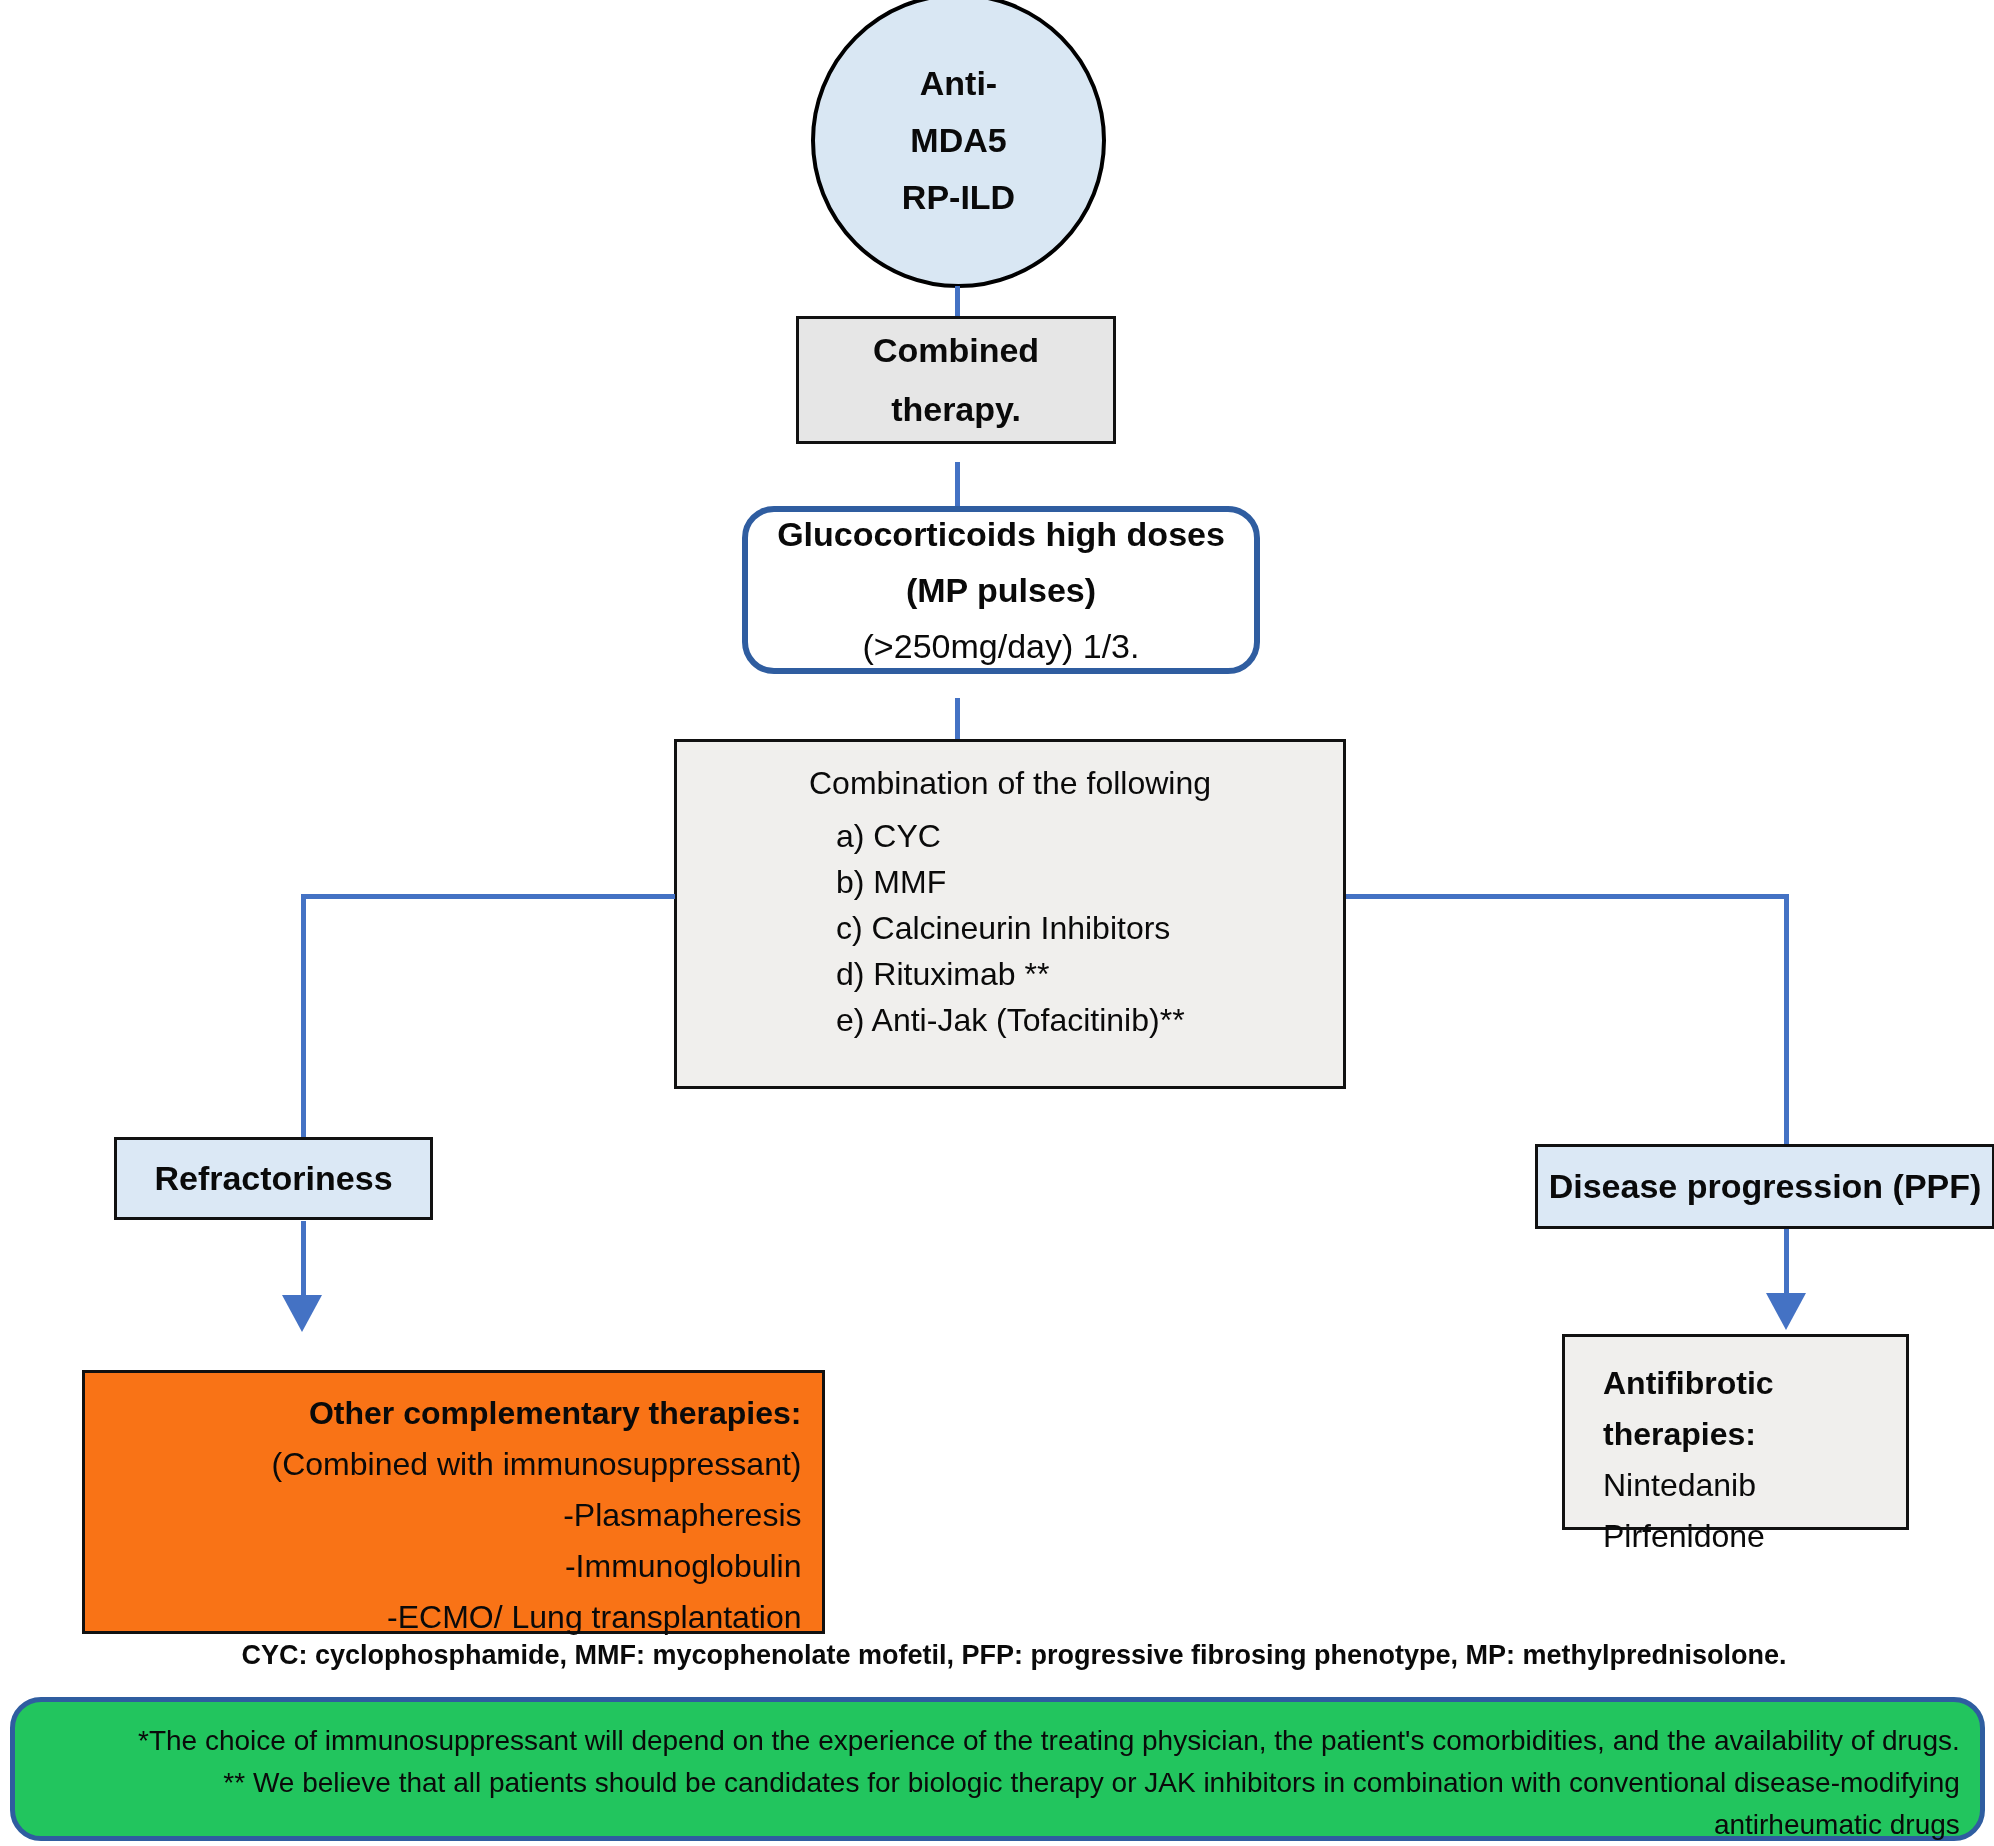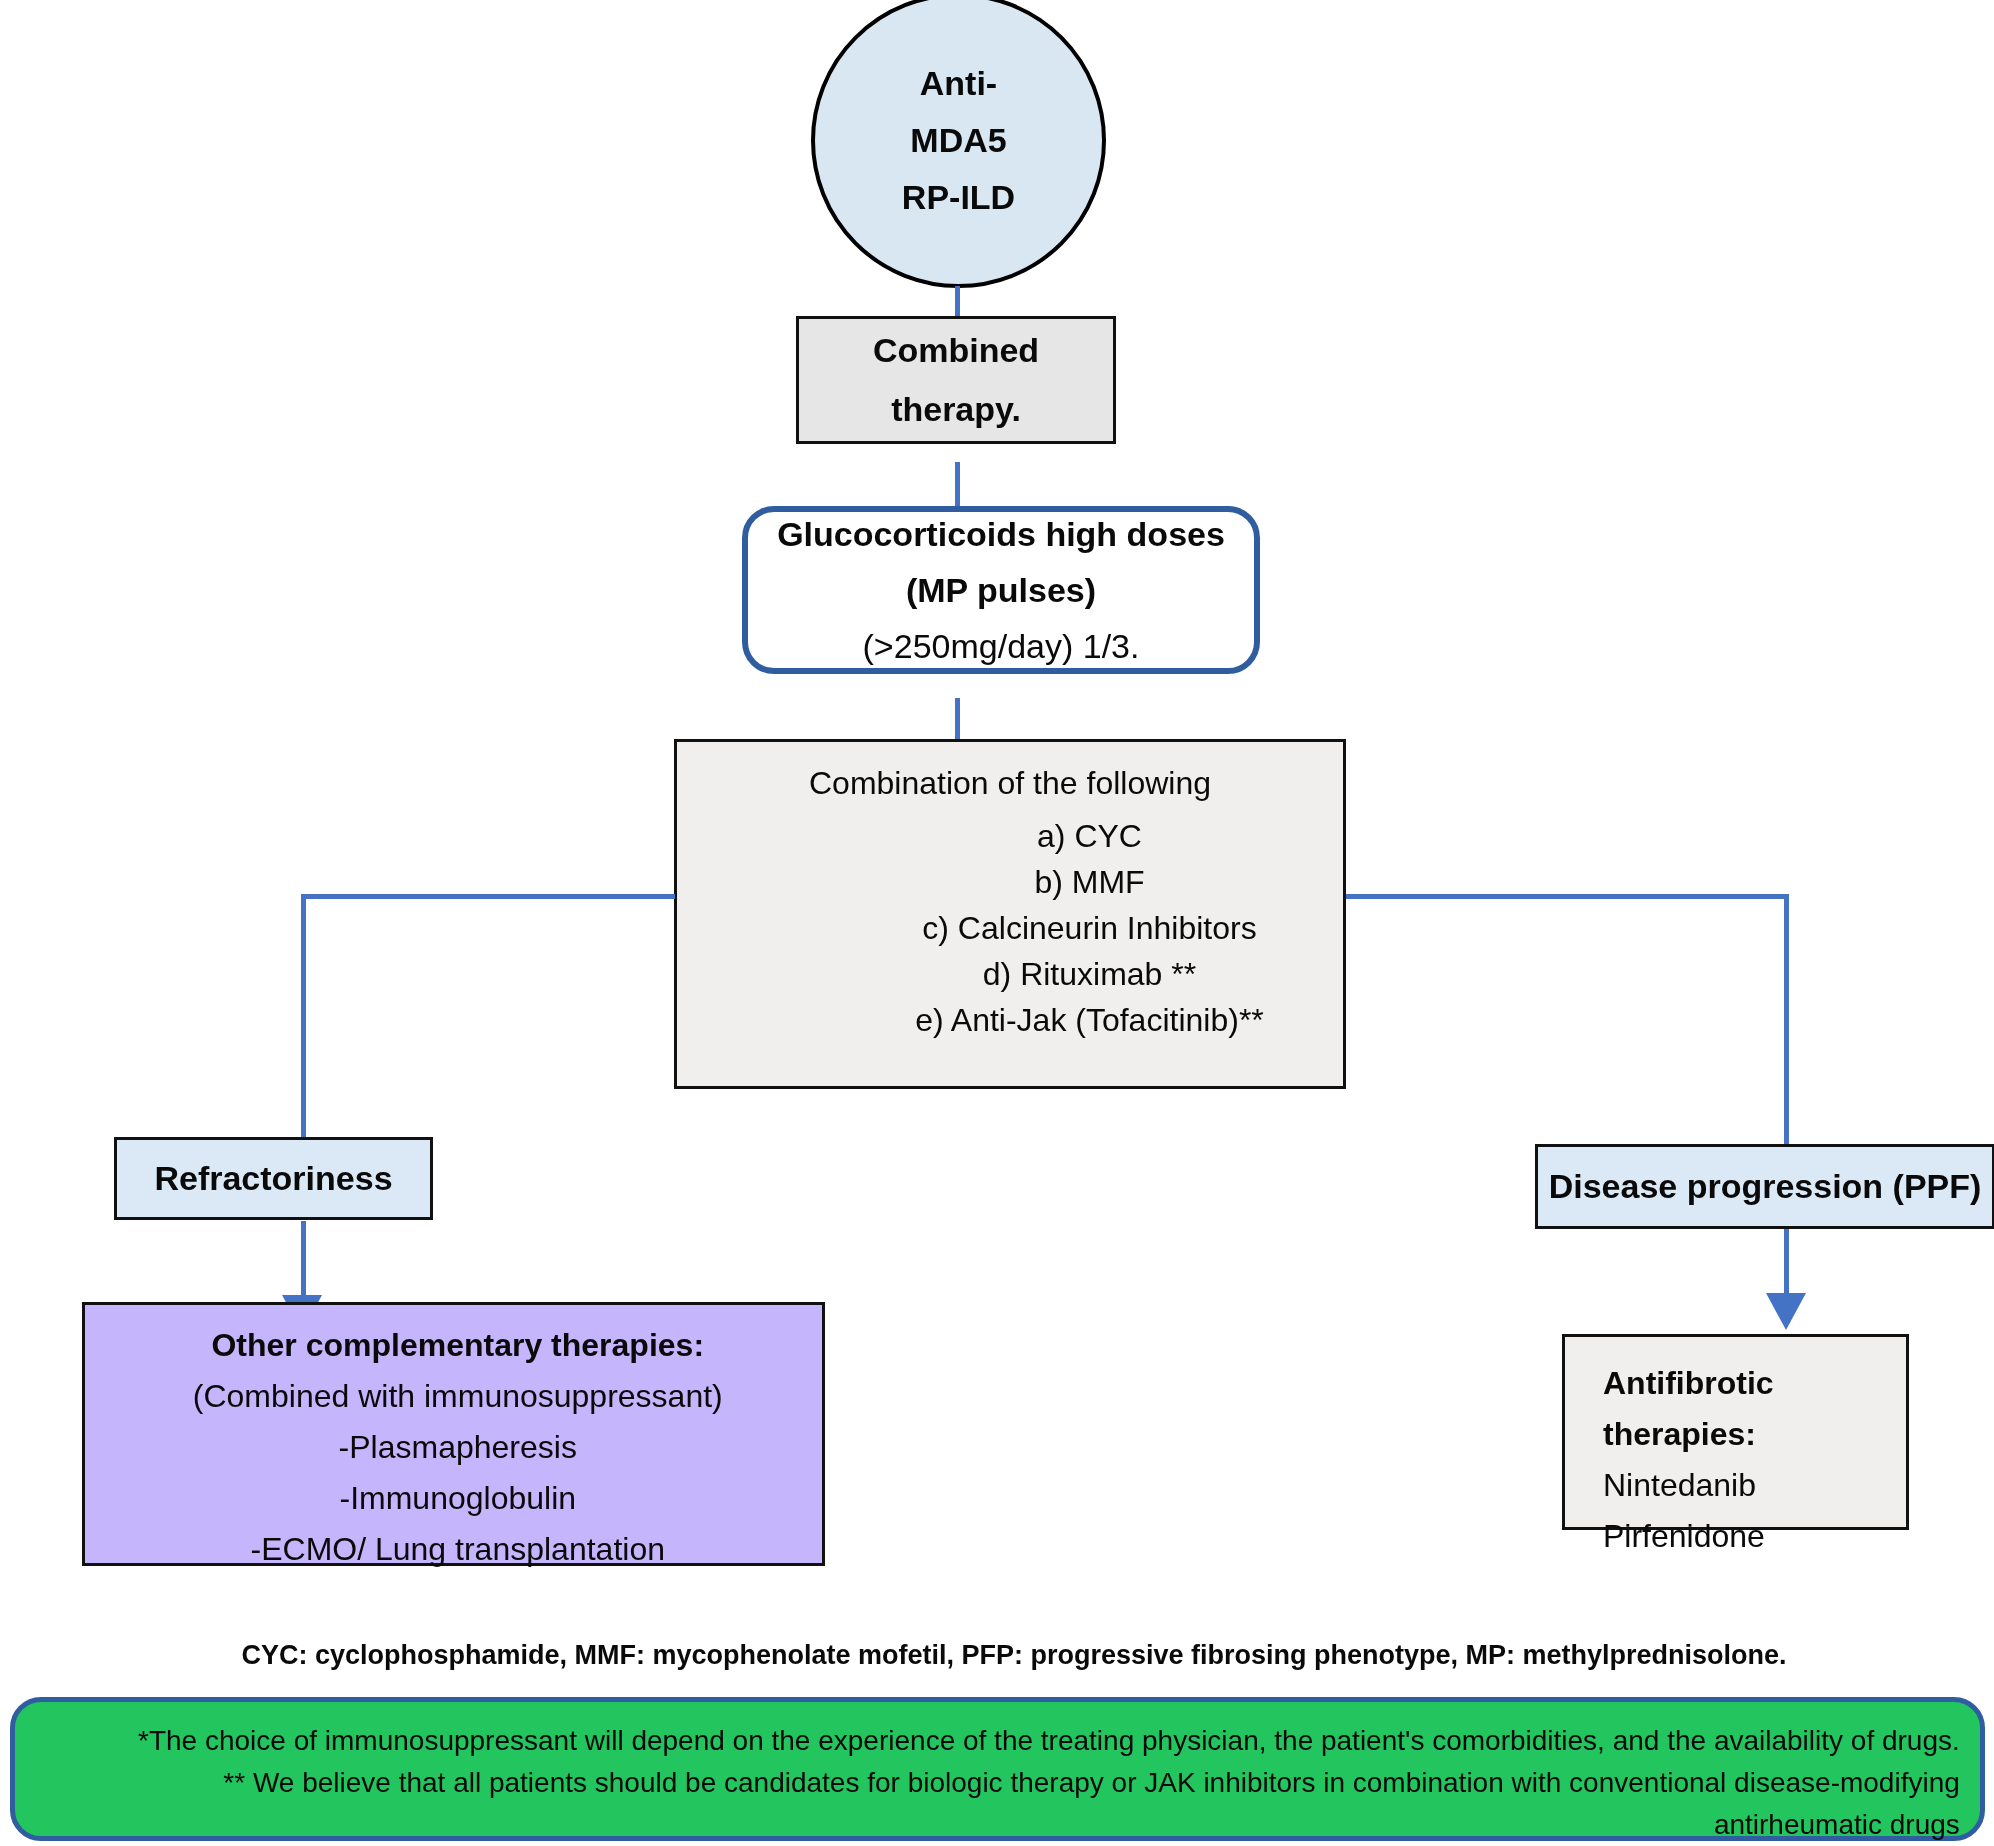--- a/index.html
+++ b/index.html
@@ -31,36 +31,36 @@
     background:#ffffff;border:6.2px solid #2f5da0;border-radius:32px;
     font-size:34px;line-height:56px;
   }
   .bold-line{font-weight:bold;}
   #immuno-box{
     left:674px;top:739px;width:672px;height:350px;
     background:#f0efed;border:3.4px solid #111;
     font-size:32px;
   }
   #immuno-box .title{font-weight:normal;text-align:center;line-height:52px;margin-top:15px;}
-  #immuno-box .items{margin:4.1px 0 0 159px;text-align:center;line-height:46px;}
+  #immuno-box .items{margin:4.1px 0 0 159px;text-align:left;line-height:46px;}
   #refractoriness-box{
     left:114px;top:1137px;width:319px;height:83px;
     background:#dbe8f5;border:3.4px solid #111;
     font-size:34px;font-weight:bold;
   }
   #disease-box{
     left:1535px;top:1144px;width:460px;height:85px;
     background:#dbe8f5;border:3.4px solid #111;
     font-size:34px;font-weight:bold;
   }
   #other-box{
-    left:82px;top:1302px;width:743px;height:264px;
-    background:#c4b5fd;border:3.4px solid #111;
+    left:82px;top:1370px;width:743px;height:264px;
+    background:#f97316;border:3.4px solid #111;
     font-size:32px;line-height:51px;
-    padding:15px 20.5px 0 29px;text-align:center;
+    padding:15px 20.5px 0 29px;text-align:right;
   }
   #antifibrotic-box{
     left:1562px;top:1334px;width:347px;height:196px;
     background:#f0efed;border:3.4px solid #111;
     font-size:32px;line-height:51px;
     padding:20.5px 13.7px 0 38px;text-align:left;
   }
   #abbrev-line{
     left:0;top:1640px;width:1995px;
     text-align:center;font-size:27px;font-weight:bold;padding-left:33px;

